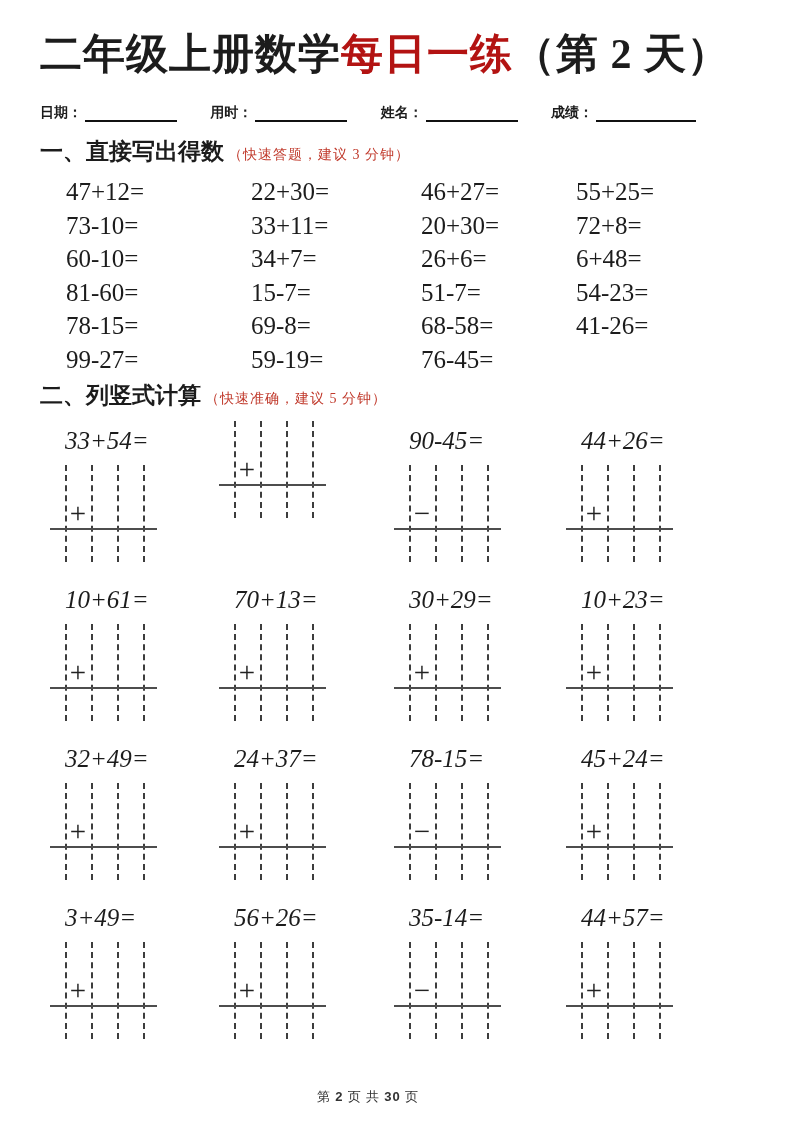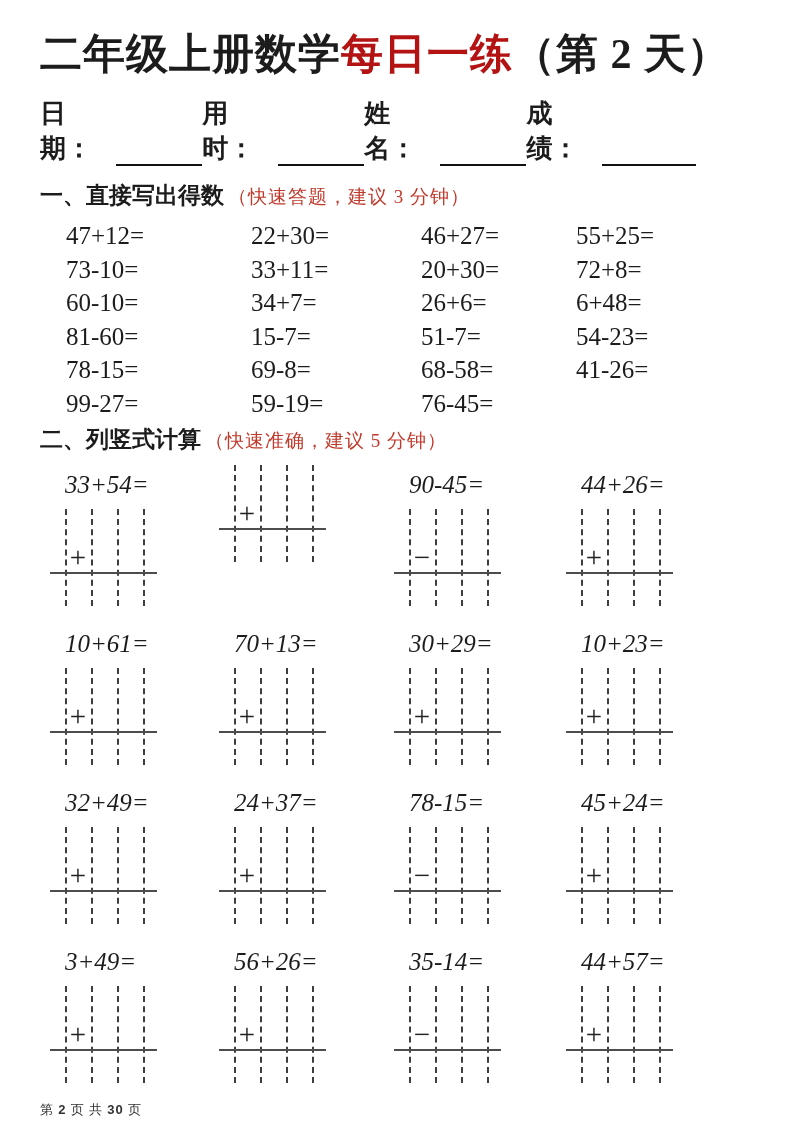--- a/index.html
+++ b/index.html
@@ -2,42 +2,42 @@
 <html style="--accent_red: #b31312; --note_red: #c0392b;"><head>
 <meta charset="utf-8">
 <style>
   html,body{margin:0;padding:0;background:#ffffff;}
   body{width:793px;height:1122px;overflow:hidden;font-family:"Liberation Serif","DejaVu Serif",serif;color:#1c1c1c;}
   .page{box-sizing:border-box;width:734px;height:1122px;padding:22px 38px 0 40px;display:flex;flex-direction:column;background:#fff;}
 
   .title{margin:6px 0 0;text-align:center;font-size:42px;line-height:52px;font-weight:700;letter-spacing:1px;white-space:nowrap;}
   .title .red{color:var(--accent_red,#b31312);}
 
-  .hdr{margin-top:16px;display:flex;justify-content:space-between;align-items:flex-end;font-size:26px;font-weight:700;}
+  .hdr{margin-top:16px;display:flex;justify-content:space-between;align-items:flex-end;font-size:14px;font-weight:700;}
   .field{display:flex;align-items:flex-end;}
   .blank{display:inline-block;width:92px;height:24px;border-bottom:2px solid #111;margin-left:3px;}
   .field:last-child .blank{width:100px;}
 
   .sec-head{margin-top:14px;font-size:23px;font-weight:700;white-space:nowrap;}
-  .sec-head .sh-red{color:var(--note_red,#c0392b);font-size:19px;font-weight:400;margin-left:4px;letter-spacing:1px;}
+  .sec-head .sh-red{color:var(--note_red,#c0392b);font-size:14px;font-weight:400;margin-left:4px;letter-spacing:1px;}
   .sec-head.second{margin-top:4px;}
 
   .s1-grid{margin-top:8px;padding-left:26px;display:grid;grid-template-columns:185px 170px 155px auto;}
   .prob{font-size:25px;line-height:33.5px;white-space:nowrap;}
 
   .s2{margin-top:10px;}
   .s2-row{display:grid;grid-template-columns:169px 175px 172px auto;padding-left:10px;margin-bottom:18px;}
   .p-label{font-size:25px;line-height:32px;margin:4px 0 8px 15px;white-space:nowrap;font-style:italic;}
   .vgrid{position:relative;width:107px;height:97px;}
   .dl{position:absolute;top:0;bottom:0;width:0;border-left:2px dashed #3d3d3d;}
   .d1{left:15px;}.d2{left:41px;}.d3{left:67px;}.d4{left:93px;}
   .hline{position:absolute;left:0;right:0;top:63px;height:0;border-top:2px solid #4d4d4d;}
   .op{position:absolute;left:13px;top:33px;width:30px;height:30px;font-size:29px;line-height:30px;text-align:center;color:#222;}
 
-  .footer{margin-top:auto;padding-bottom:16px;text-align:left;font-size:13px;color:#333;letter-spacing:1px;}
+  .footer{margin-top:auto;padding-bottom:16px;text-align:center;font-size:13px;color:#333;letter-spacing:1px;}
   .footer .num{font-weight:700;font-family:"Liberation Sans","DejaVu Sans",sans-serif;}
 </style>
 </head>
 <body>
 
 <div class="page">
 
   <h1 class="title"><span>二年级上册数学</span><span class="red">每日一练</span><span>（第 2 天）</span></h1>
 
   <div class="hdr">

